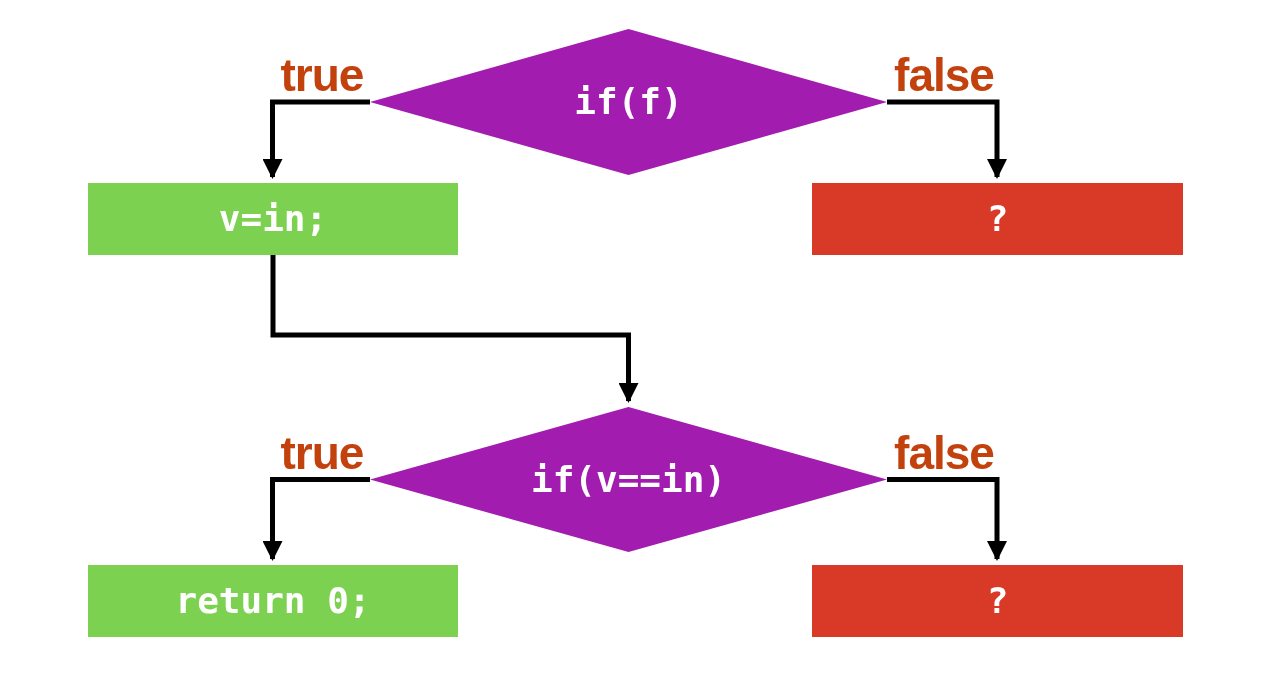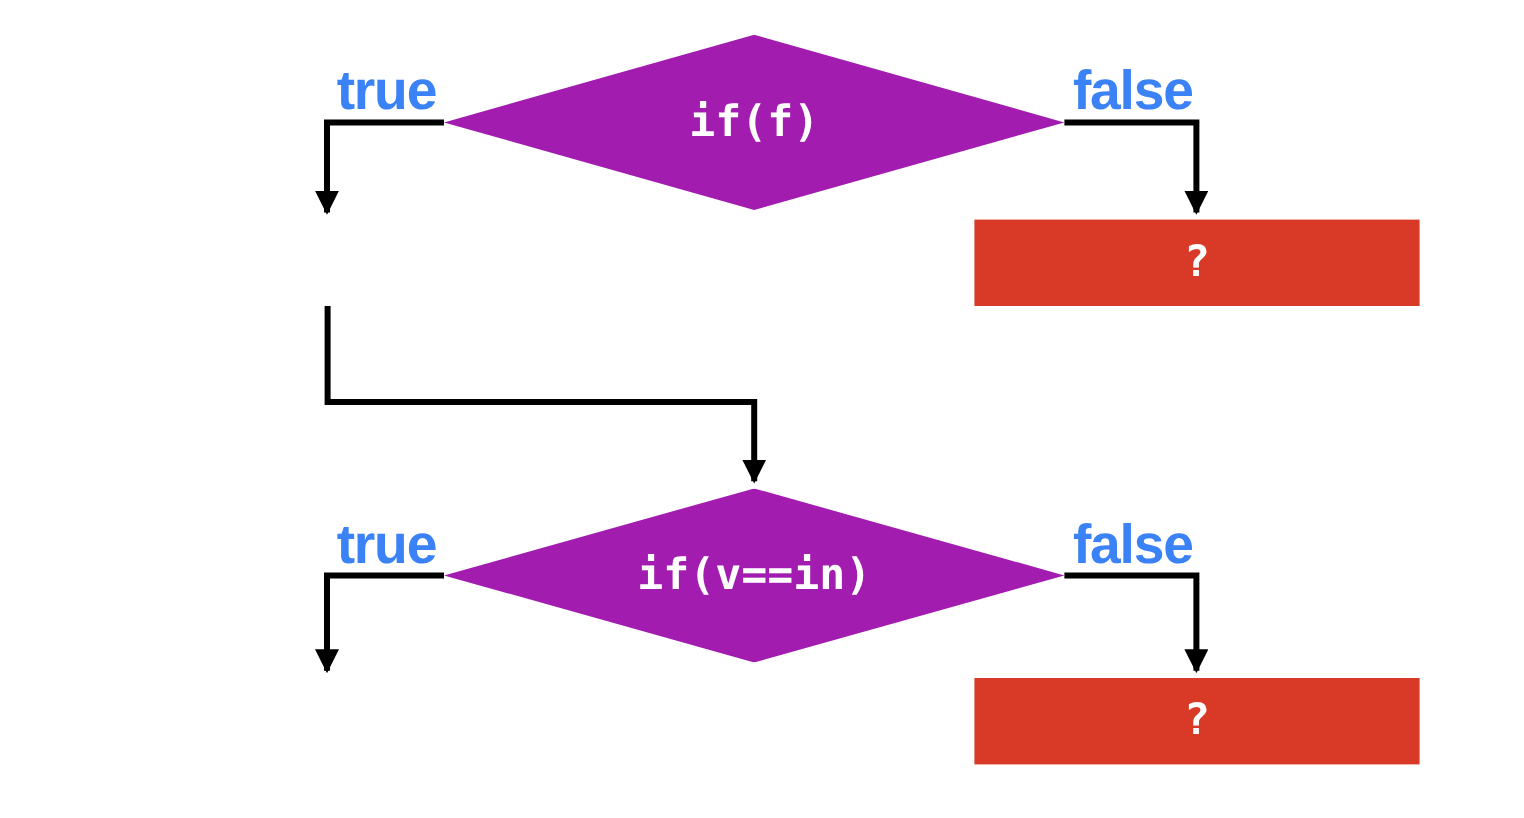--- a/index.html
+++ b/index.html
@@ -44,21 +44,21 @@
   }
   .edge-label {
     position: absolute;
     width: 130px;
     text-align: center;
     font-family: "Liberation Sans", sans-serif;
     font-weight: 700;
     font-size: 46px;
     line-height: 46px;
     letter-spacing: -1px;
-    color: #3b82f6;
+    color: #c2410c;
   }
   
   #diamond1 { left: 370px; top: 29px;  width: 517px; height: 146px; }
   #diamond2 { left: 370px; top: 407px; width: 517px; height: 145px; }
   #action1  { left: 88px;  top: 183px; width: 370px; height: 72px; }
   #unknown1 { left: 812px; top: 183px; width: 371px; height: 72px; }
   #action2  { left: 88px;  top: 565px; width: 370px; height: 72px; }
   #unknown2 { left: 812px; top: 565px; width: 371px; height: 72px; }
   
   #label-true1  { left: 257px; top: 52px; }
@@ -86,27 +86,33 @@
 
   <div class="edge-label" id="label-true1">true</div>
   <div class="edge-label" id="label-false1">false</div>
   <div class="edge-label" id="label-true2">true</div>
   <div class="edge-label" id="label-false2">false</div>
 
   <div class="node diamond" id="diamond1">
     <span>if(f)</span>
   </div>
 
+  <div class="node action" id="action1">
+    <span>v=in;</span>
+  </div>
 
   <div class="node unknown" id="unknown1">
     <span>?</span>
   </div>
 
   <div class="node diamond" id="diamond2">
     <span>if(v==in)</span>
   </div>
 
+  <div class="node action" id="action2">
+    <span>return 0;</span>
+  </div>
 
   <div class="node unknown" id="unknown2">
     <span>?</span>
   </div>
 
 </div>
 
 </body></html>

